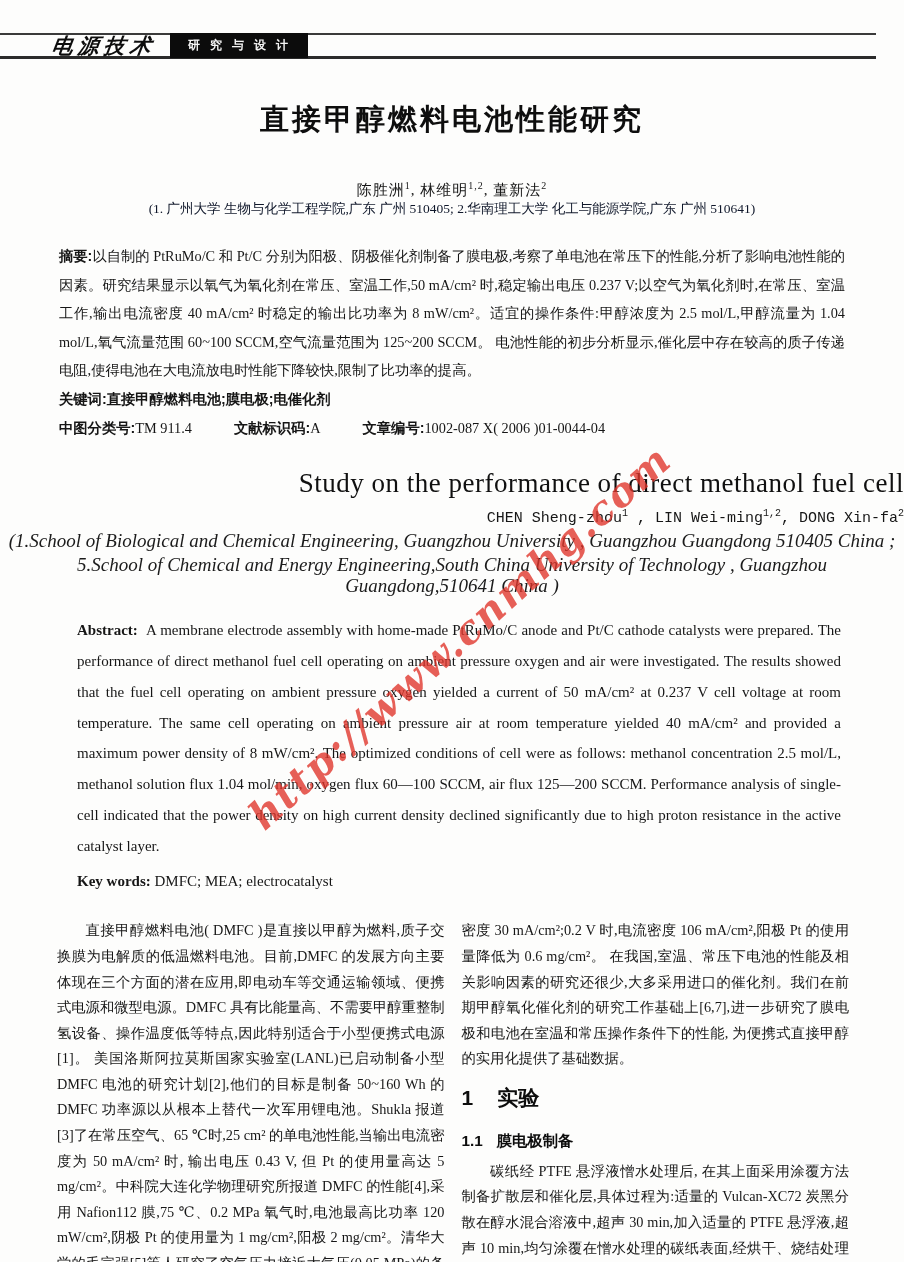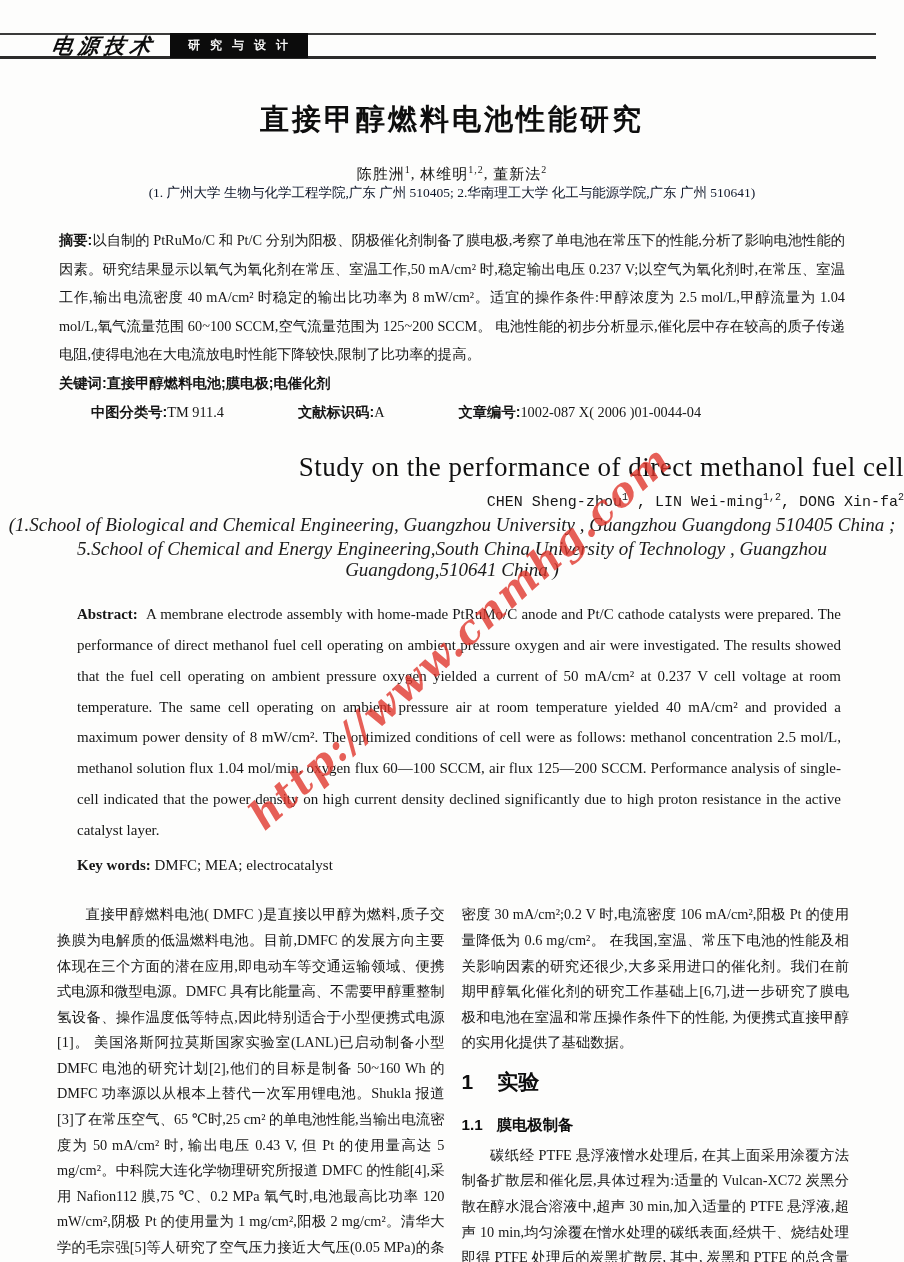--- a/index.html
+++ b/index.html
@@ -51,28 +51,28 @@
     z-index:5;
     white-space:nowrap;
   }
   
   .content{position:absolute;top:0;left:0;width:904px;}
   .title-cn{
     margin:100px 0 0;text-align:center;
     font-family:"Liberation Sans","DejaVu Sans",sans-serif;
     font-size:29px;font-weight:bold;letter-spacing:3px;color:#0e0e0e;
   }
-  .authors-cn{margin-top:24px;text-align:center;font-size:15px;letter-spacing:1px;}
+  .authors-cn{margin-top:40px;text-align:center;font-size:15px;letter-spacing:1px;}
   .authors-cn sup{font-size:10px;}
   .affil-cn{text-align:center;font-size:13.5px;color:#0f172a;}
   .abstract-cn{margin:24px 0 0 59px;width:786px;}
   .abstract-cn p{margin:0;font-size:14.3px;line-height:28.6px;text-align:justify;}
   .hei{font-family:"Liberation Sans","DejaVu Sans",sans-serif;font-weight:bold;}
   .kwline{font-weight:bold;font-family:"Liberation Sans","DejaVu Sans",sans-serif;}
-  .clc .clc-pair{margin-right:42px;white-space:nowrap;margin-left:32px;}
+  .clc .clc-pair{margin-right:42px;white-space:nowrap;}
   .clc .clc-pair:last-child{margin-right:0;}
   
   .title-en{
     margin:26px 0 0;text-align:right;font-weight:normal;
     font-size:27px;letter-spacing:.5px;color:#101010;
     font-family:"Liberation Serif","DejaVu Serif",serif;
   }
   .authors-en{margin-top:9px;text-align:right;font-size:15px;font-family:Liberation Mono, monospace;}
   .authors-en sup{font-size:10px;}
   .affil-en{margin-top:3px;text-align:center;font-size:19px;font-style:italic;line-height:21px;color:#1b1b1b;}

